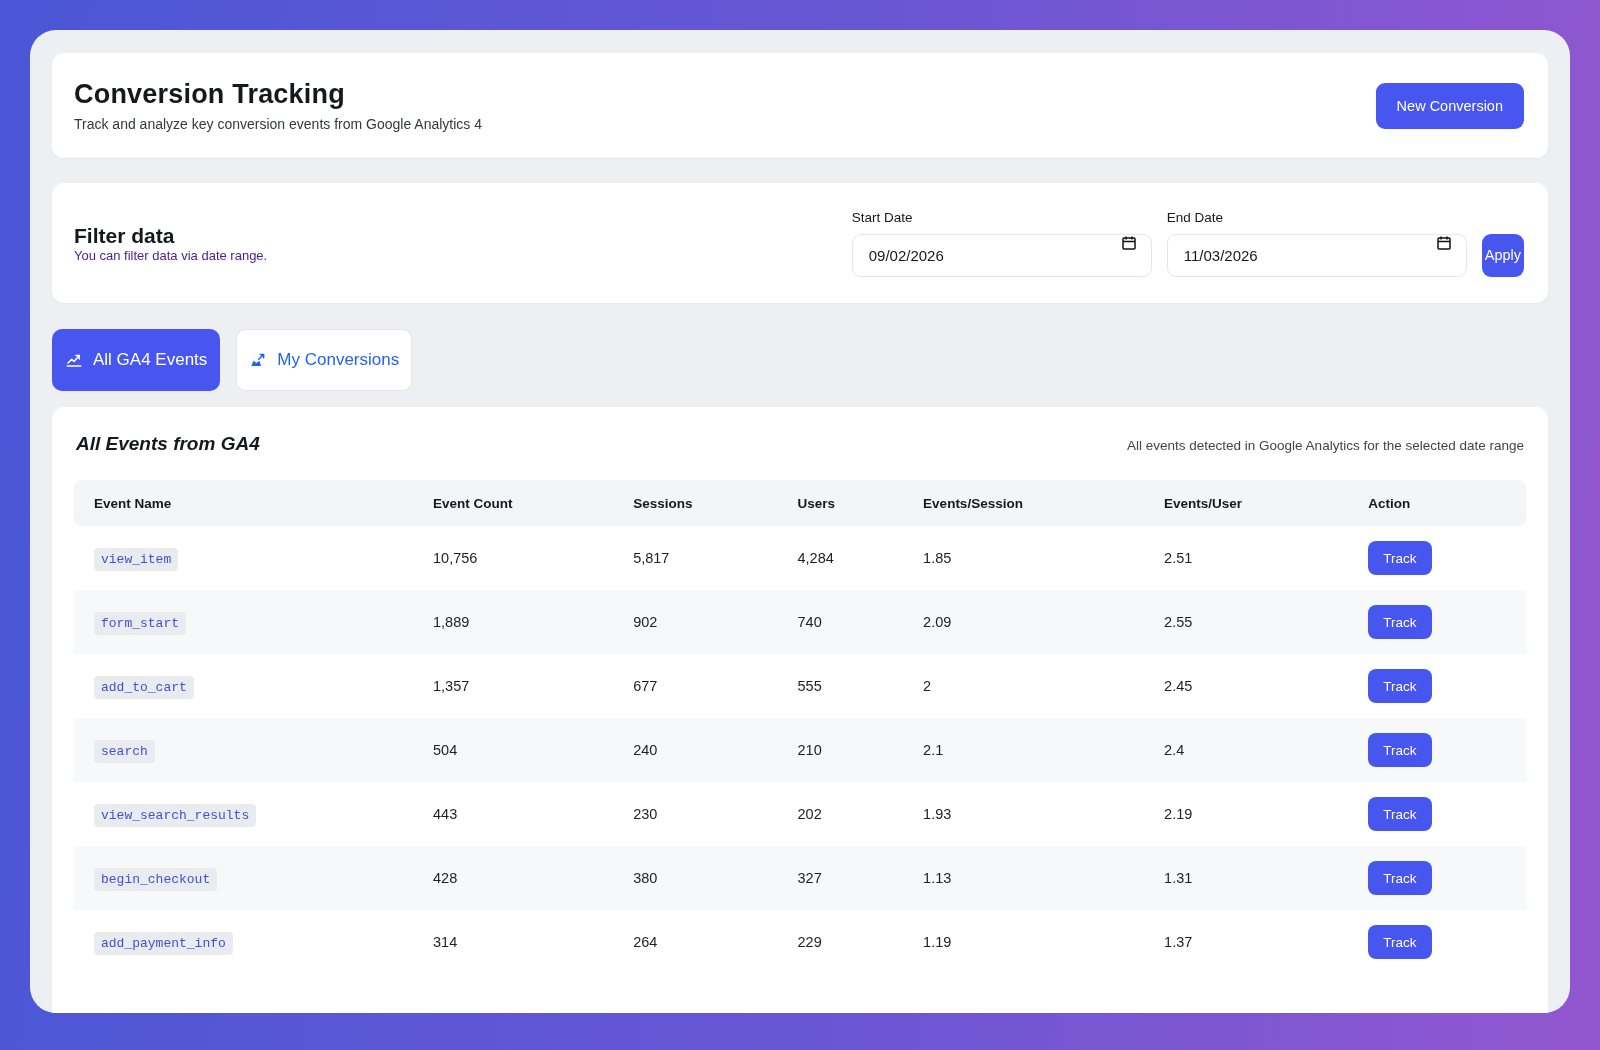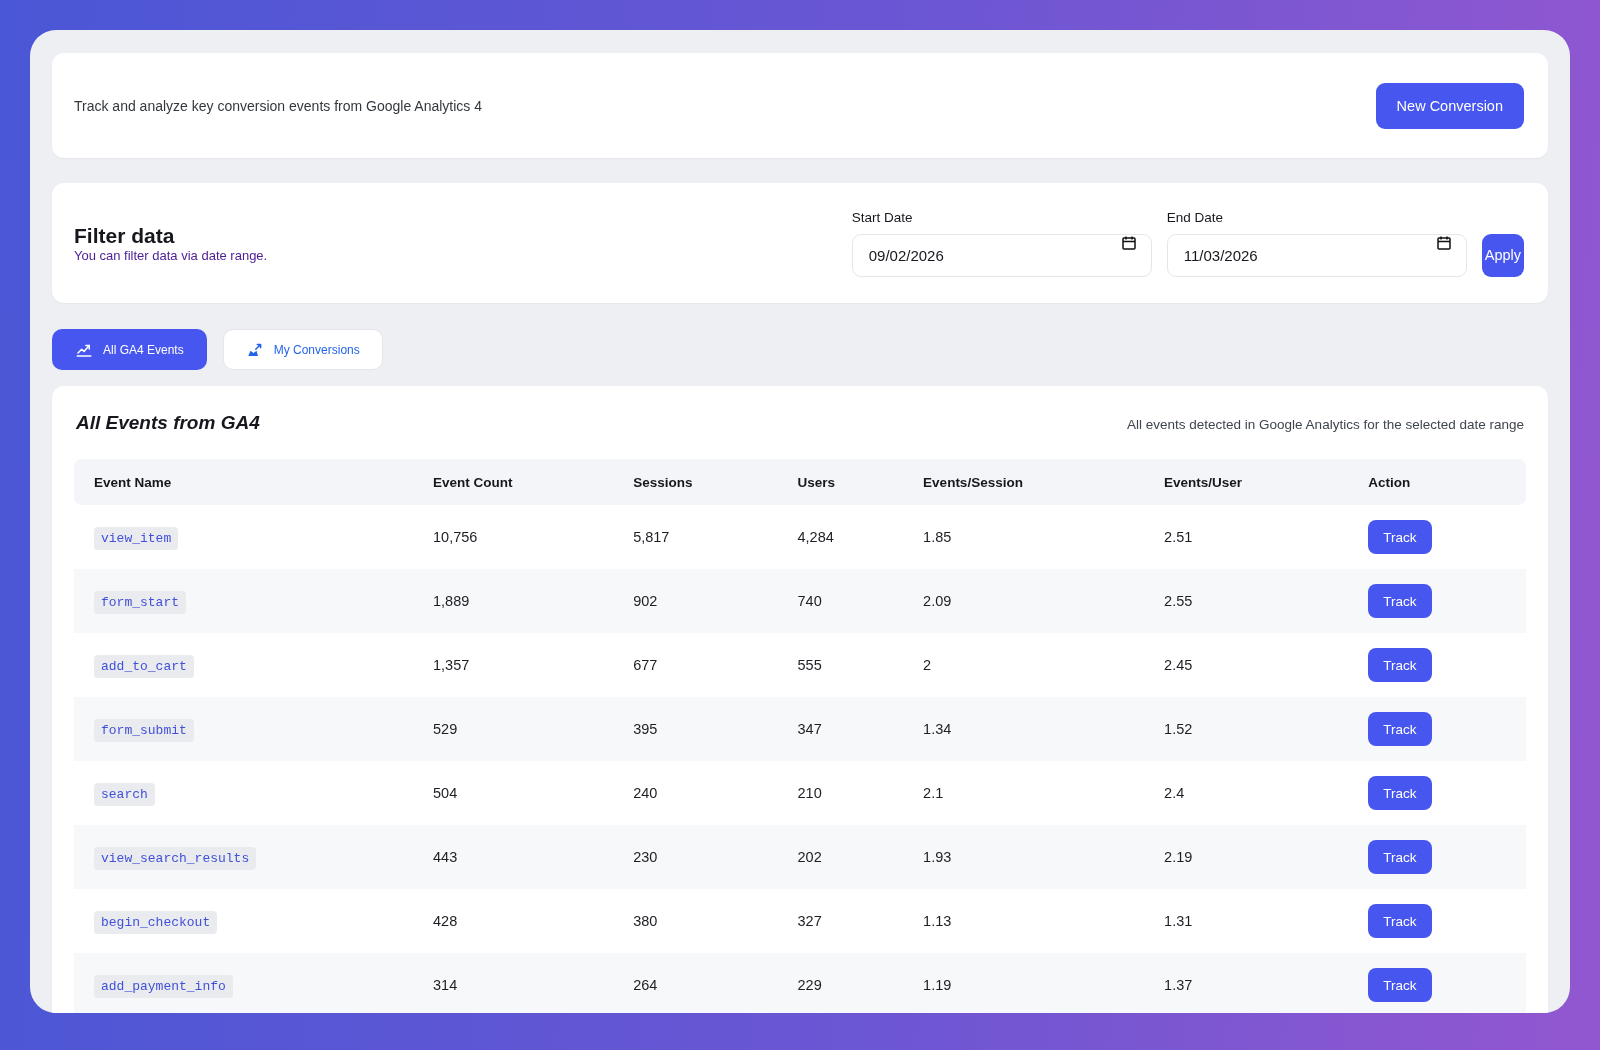--- a/index.html
+++ b/index.html
@@ -81,25 +81,25 @@
   .date-field input{
     border:none;outline:none;background:transparent;
     font-family:inherit;font-size:15px;color:var(--text-primary);
     width:200px;
   }
   .cal-icon{width:16px;height:16px;display:inline-flex;color:#111;}
   .btn-apply{height:43px;padding:0 3px;}
   
   .tabs{display:flex;gap:16px;margin-bottom:16px;}
   .tab{
-    height:41px;
+    height:62px;
     display:inline-flex;align-items:center;gap:10px;
-    padding:0 22px;
+    padding:0 12px;
     border-radius:10px;
-    font-size:12px;font-weight:500;
+    font-size:17px;font-weight:500;
     cursor:pointer;
     border:1px solid transparent;
   }
   .tab.active{background:var(--accent);color:#fff;}
   .tab.inactive{background:#fff;color:var(--link-blue);border-color:var(--border);}
   .tab .ticon{width:18px;height:18px;display:inline-flex;}
   
   .table-card{
     padding:26px 22px 22px 22px;
     min-height:660px;
@@ -140,20 +140,21 @@
   .track-btn{height:34px;padding:0 15px;font-size:13.5px;border-radius:8px;}
 </style>
 </head>
 <body>
 
 <div class="viewport">
   <div class="canvas">
 
     <div class="card header-card">
       <div>
+        <div class="page-title">Conversion Tracking</div>
         <div class="page-subtitle">Track and analyze key conversion events from Google Analytics 4</div>
       </div>
       <button class="btn btn-new">New Conversion</button>
     </div>
 
     <div class="card filter-card">
       <div>
         <div class="filter-title">Filter data</div>
         <div class="filter-subtitle">You can filter data via date range.</div>
       </div>
@@ -275,33 +276,20 @@
     <td>1,357</td>
     <td>677</td>
     <td>555</td>
     <td>2</td>
     <td>2.45</td>
     <td>
       <button class="btn track-btn">Track</button>
     </td>
   </tr>
 
-  <tr>
-    <td>
-      <span class="event-badge">form_submit</span>
-    </td>
-    <td>529</td>
-    <td>395</td>
-    <td>347</td>
-    <td>1.34</td>
-    <td>1.52</td>
-    <td>
-      <button class="btn track-btn">Track</button>
-    </td>
-  </tr>
 
   <tr>
     <td>
       <span class="event-badge">search</span>
     </td>
     <td>504</td>
     <td>240</td>
     <td>210</td>
     <td>2.1</td>
     <td>2.4</td>

